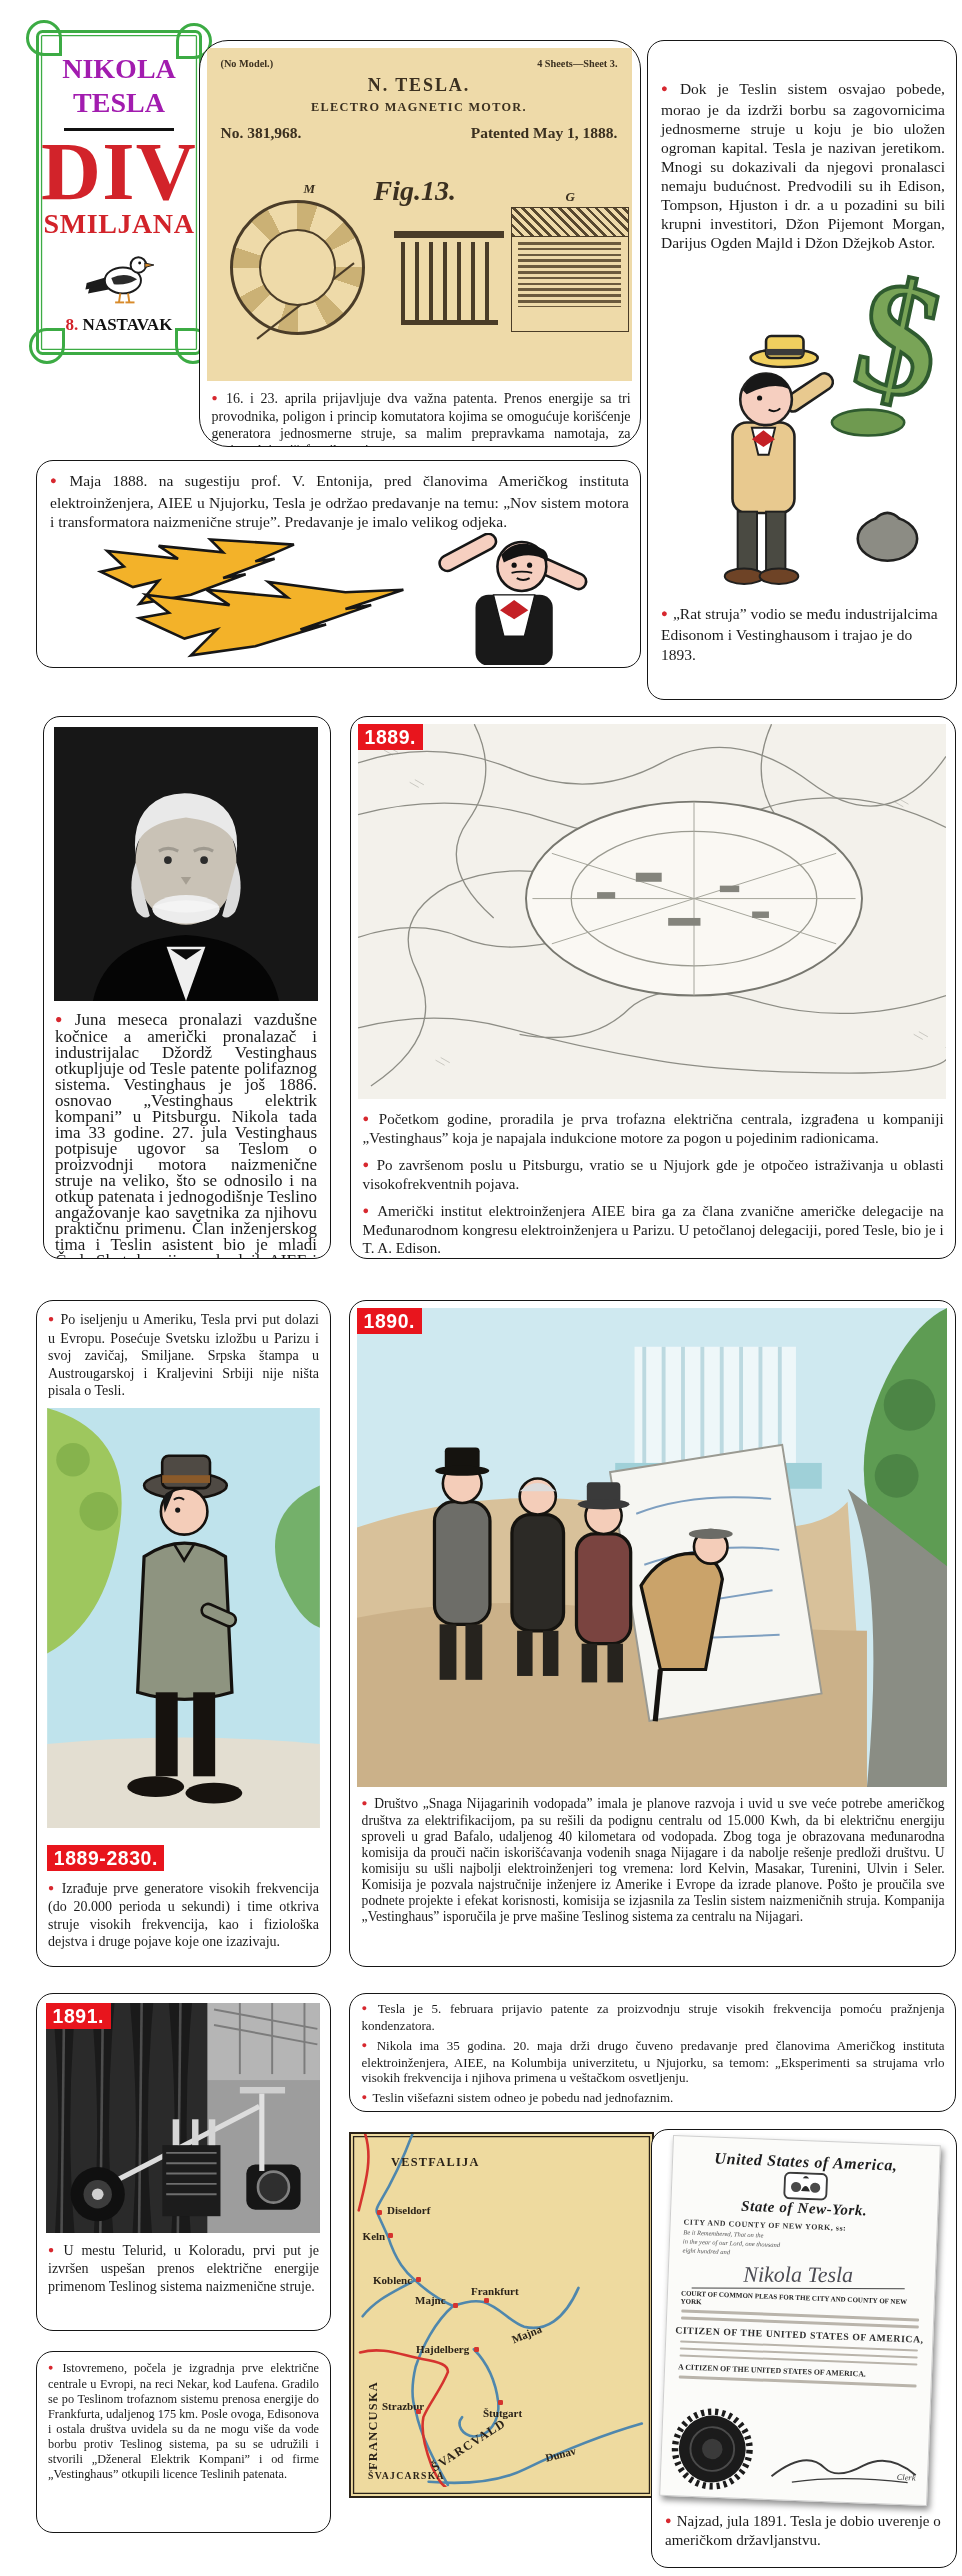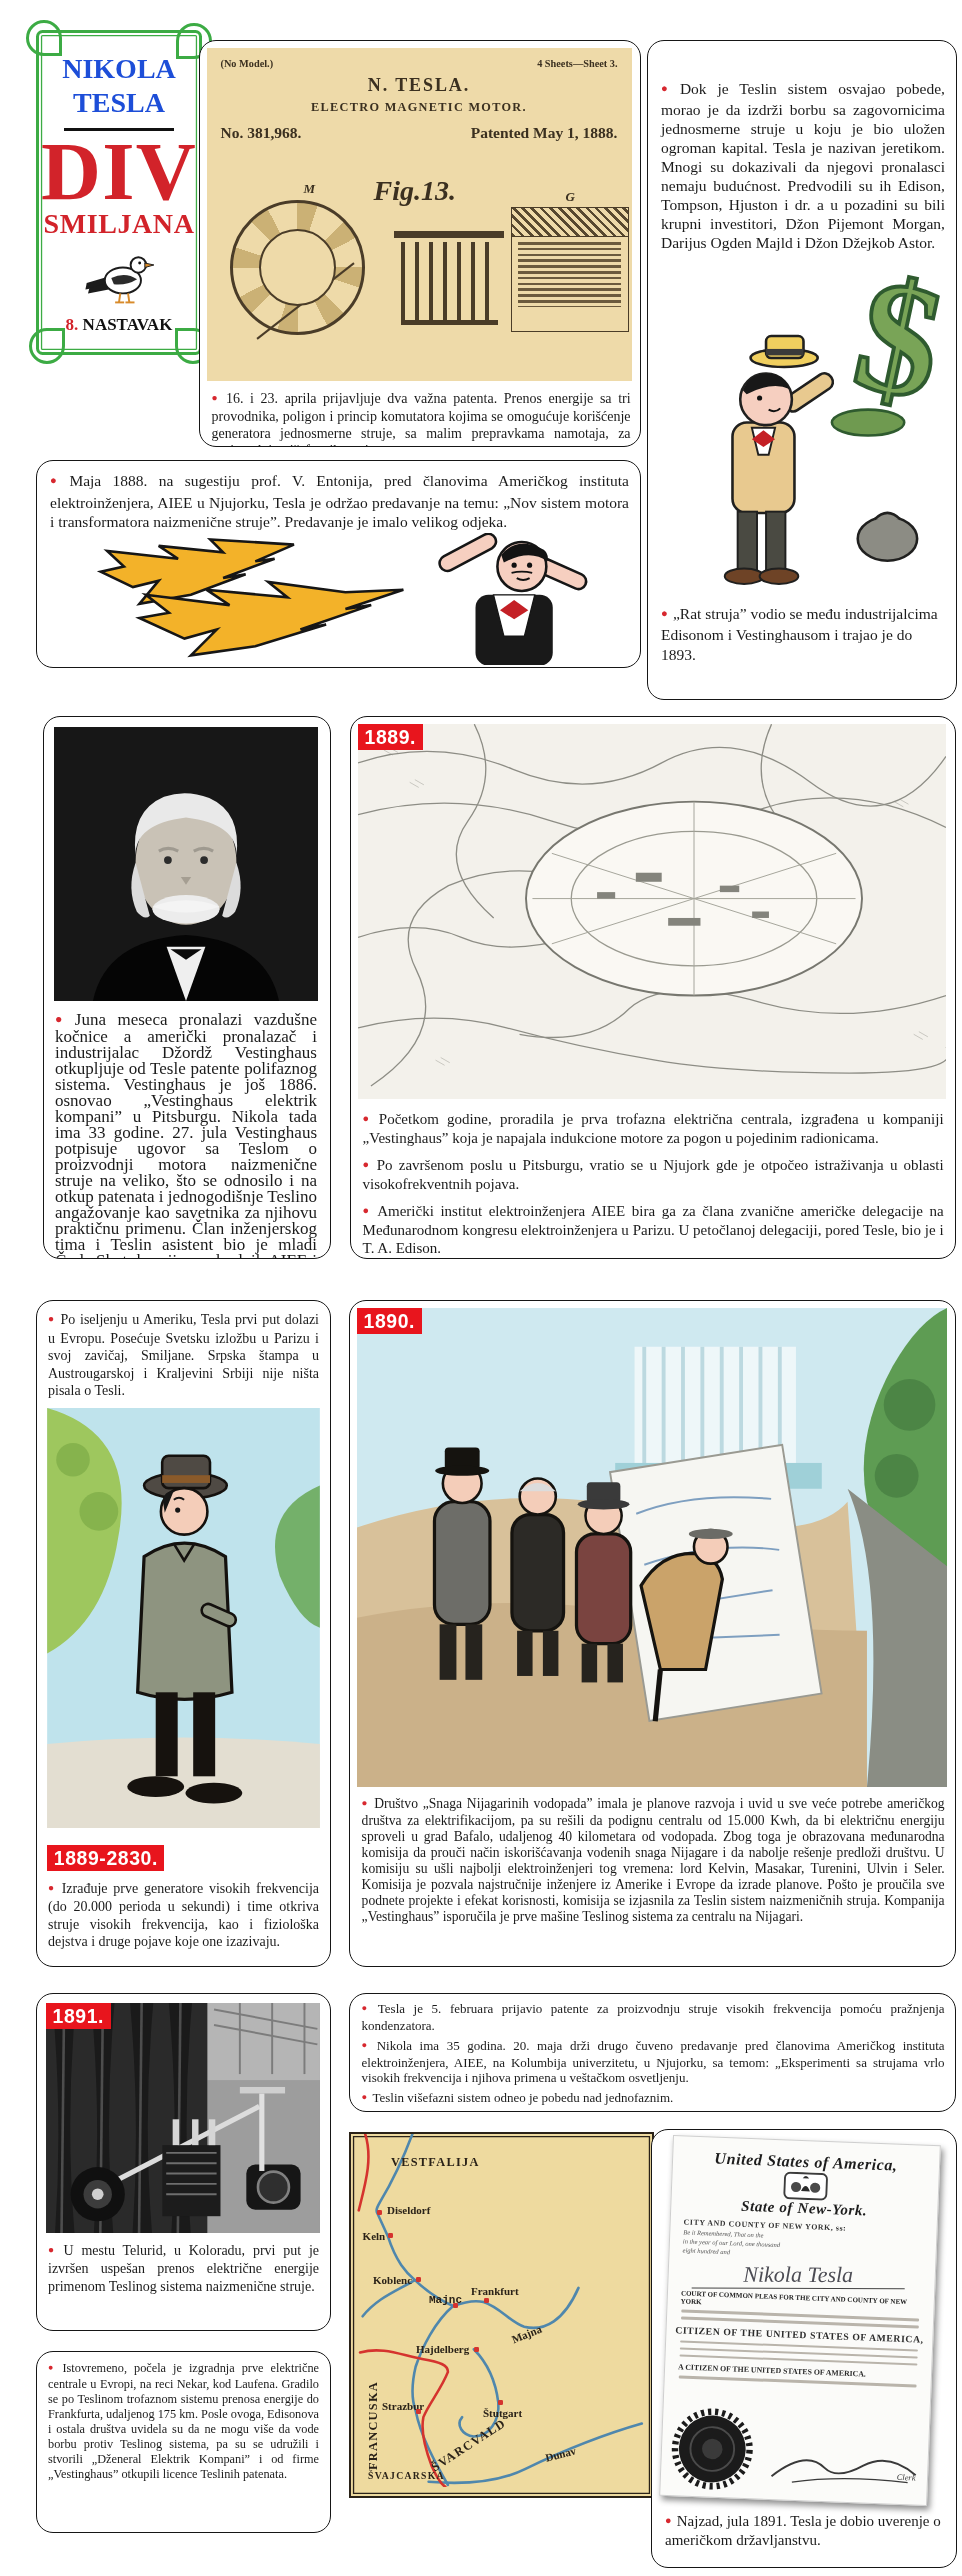--- a/index.html
+++ b/index.html
@@ -14,30 +14,30 @@
   svg{display:block;}
 
   
   #logo{position:absolute;left:36px;top:30px;width:160px;height:319px;background:#fff;
         border:3.9px solid #3cab44;border-radius:6.5px;box-shadow:inset 0 0 0 1.9px #fff, inset 0 0 0 3.2px #3cab44;}
   #logo .curl{position:absolute;width:30px;height:30px;border:3.9px solid #3cab44;border-radius:50% 50% 0 50%;}
   #logo .curl.tl{left:-13px;top:-13px;transform:rotate(0deg);}
   #logo .curl.tr{right:-13px;top:-10.3px;transform:rotate(90deg);}
   #logo .curl.bl{left:-10.3px;bottom:-11.6px;transform:rotate(-90deg);}
   #logo .curl.br{right:-11.6px;bottom:-11.6px;transform:rotate(180deg);}
-  .logo-name{margin-top:19.4px;text-align:center;font-weight:700;font-size:28px;line-height:34px;color:#1d4ed8;}
+  .logo-name{margin-top:19.4px;text-align:center;font-weight:700;font-size:28px;line-height:34px;color:#a21caf;}
   .logo-rule{width:110px;height:2.6px;background:#111;margin:7.8px auto 2.6px;}
   .logo-div{text-align:center;font-weight:700;font-size:83px;line-height:76px;color:#d2232a;letter-spacing:1.3px;}
   .logo-smiljana{text-align:center;font-weight:700;font-size:28px;line-height:30px;color:#d2232a;letter-spacing:0.6px;}
   .logo-episode{position:absolute;bottom:17px;width:100%;text-align:center;font-weight:700;font-size:17px;color:#111;}
   .logo-episode .num{color:#d2232a;}
   #pigeon{margin:3.9px auto 0;width:78px;height:62px;}
 
   
-  #panelA{left:199px;top:40px;width:442px;height:407px;}
+  #panelA{left:199px;top:40px;width:442px;height:407px;border-radius:29px;}
   .paper{position:absolute;left:6.5px;top:6.5px;width:425px;height:333px;background:#eedaa9;color:#3b3020;}
   .paper .row1{display:flex;justify-content:space-between;padding:10.3px 14px 0;font-size:10.3px;font-weight:700;}
   .paper .inv{text-align:center;font-size:18px;font-weight:700;letter-spacing:1.9px;margin-top:6.5px;}
   .paper .tit{text-align:center;font-size:12.3px;font-weight:700;letter-spacing:1.3px;margin-top:3.9px;}
   .paper .row2{display:flex;justify-content:space-between;padding:9px 14px 0;font-size:15.5px;font-weight:700;}
   .paper .fig{position:absolute;left:167px;top:127px;font-style:italic;font-weight:700;font-size:28px;}
   .ring{position:absolute;left:23px;top:152px;width:129px;height:129px;border-radius:50%;border:3.2px solid #4a3c28;
         background:repeating-conic-gradient(#cbb175 0 18deg,#eedaa9 18deg 45deg);}
   .ring::after{content:"";position:absolute;inset:26px;border:2.6px solid #4a3c28;border-radius:50%;background:#eedaa9;}
   .ring::before{content:"";position:absolute;left:11.6px;top:97px;width:123px;height:1.9px;background:#4a3c28;transform:rotate(-38deg);}
@@ -479,21 +479,21 @@
         <path d="M14 338 C 50 328 80 343 110 348 C 140 353 150 358 150 368 C 140 394 120 418 112 438 C 108 458 115 488 125 514 C 132 530 140 542 146 546"></path>
       </g>
     </svg>
     <span class="lab reg" style="left:40px;top:20.7px;">VESTFALIJA</span>
     <span class="dot" style="left:26px;top:76px;"></span>
     <span class="lab" style="left:36px;top:70px;">Diseldorf</span>
     <span class="lab" style="left:11.6px;top:96px;">Keln</span>
     <span class="dot" style="left:37px;top:99px;"></span>
     <span class="lab" style="left:22px;top:140px;">Koblenc</span>
     <span class="dot" style="left:65px;top:143px;"></span>
-    <span class="lab" style="left:78px;top:160px;font-family:Liberation Mono, monospace;">Majnc</span>
+    <span class="lab" style="left:64px;top:160px;">Majnc</span>
     <span class="dot" style="left:102px;top:169px;"></span>
     <span class="lab" style="left:120px;top:151px;">Frankfurt</span>
     <span class="dot" style="left:133px;top:164px;"></span>
     <span class="lab" style="left:160px;top:194px;transform:rotate(-22deg);">Majna</span>
     <span class="lab" style="left:65px;top:209px;">Hajdelberg</span>
     <span class="dot" style="left:123px;top:213px;"></span>
     <span class="lab" style="left:31px;top:266px;">Strazbur</span>
     <span class="dot" style="left:65px;top:275px;"></span>
     <span class="dot" style="left:147px;top:266px;"></span>
     <span class="lab" style="left:132px;top:273px;">Štutgart</span>

